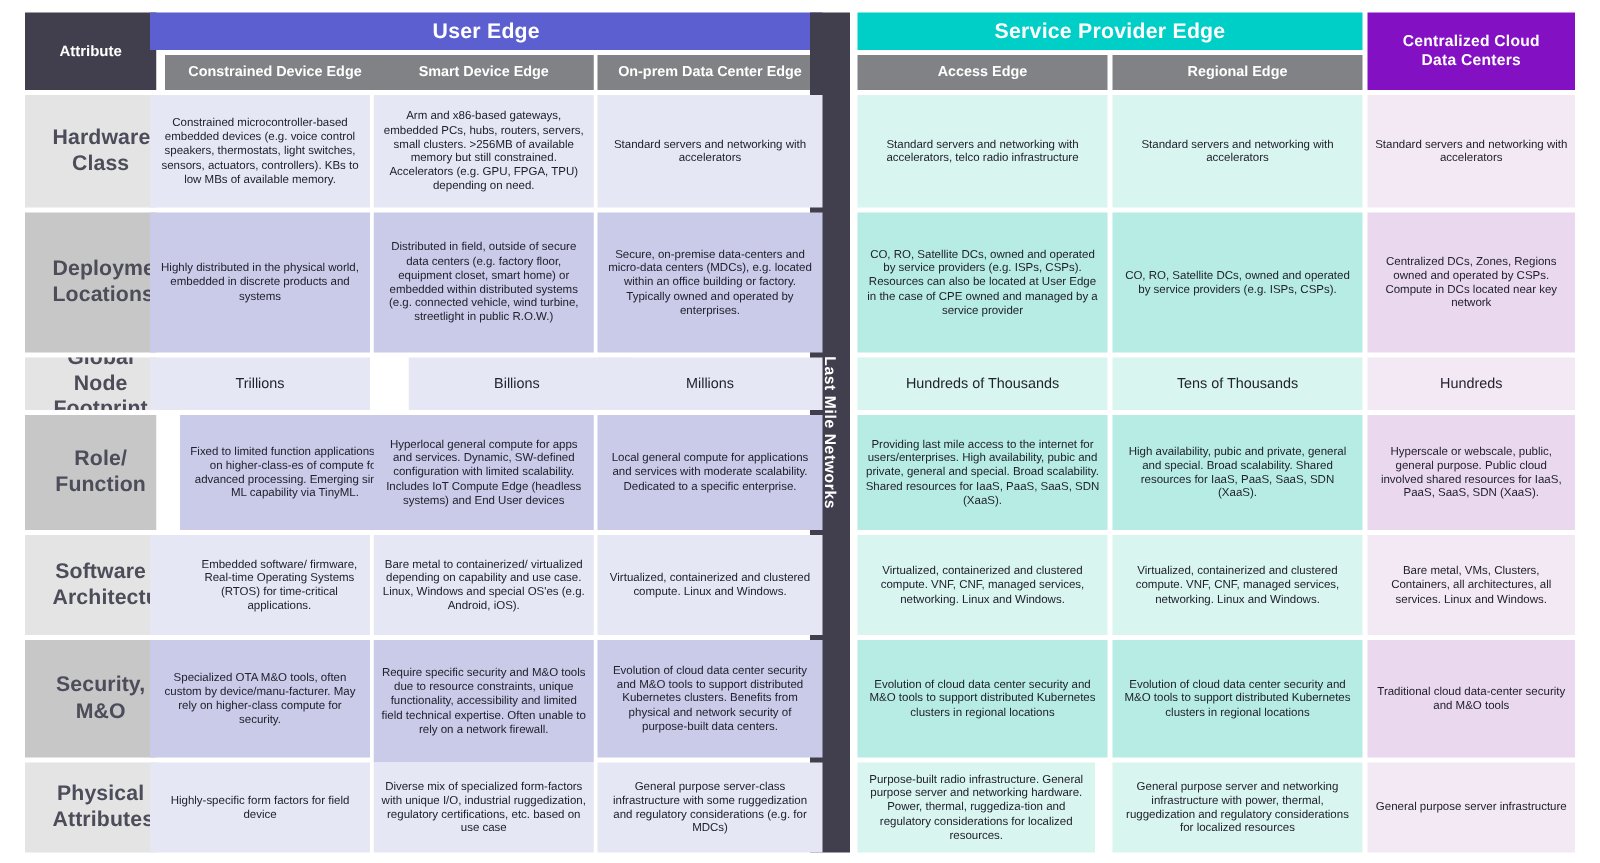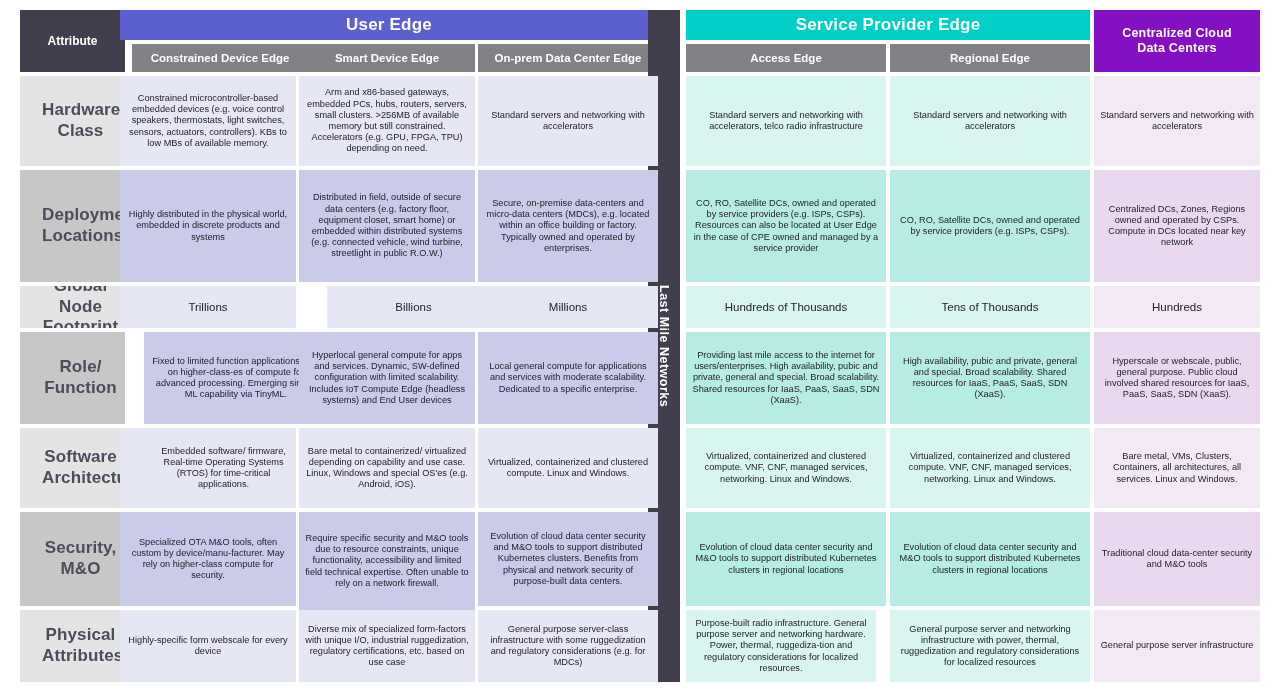--- a/index.html
+++ b/index.html
@@ -281,21 +281,21 @@
         <span class="txt body-txt">Evolution of cloud data center security and M&amp;O tools to support distributed Kubernetes clusters in regional locations</span>
       </div>
       <div class="cell cc-dark" style="left: 1094px; top: 512px; width: 166px; height: 94px;">
         <span class="txt body-txt">Traditional cloud data-center security and M&amp;O tools</span>
       </div>
       <div class="cell attr-cell attr-light" style="left: 20px; top: 610px; width: 105px; height: 72px;">
         <span class="txt">Physical
 Attributes</span>
       </div>
       <div class="cell ue-light" style="left: 120px; top: 610px; width: 176px; height: 72px;">
-        <span class="txt body-txt">Highly-specific form webscale for every device</span>
+        <span class="txt body-txt">Highly-specific form factors for field device</span>
       </div>
       <div class="cell ue-light" style="left: 299px; top: 610px; width: 176px; height: 72px;">
         <span class="txt body-txt">Diverse mix of specialized form-factors with unique I/O, industrial ruggedization, regulatory certifications, etc. based on use case</span>
       </div>
       <div class="cell ue-light" style="left: 478px; top: 610px; width: 180px; height: 72px;">
         <span class="txt body-txt">General purpose server-class infrastructure with some ruggedization and regulatory considerations (e.g. for MDCs)</span>
       </div>
       <div class="cell sp-light" style="left: 686px; top: 610px; width: 190px; height: 72px;">
         <span class="txt body-txt">Purpose-built radio infrastructure. General purpose server and networking hardware. Power, thermal, ruggediza-tion and regulatory considerations for localized resources.</span>
       </div>

